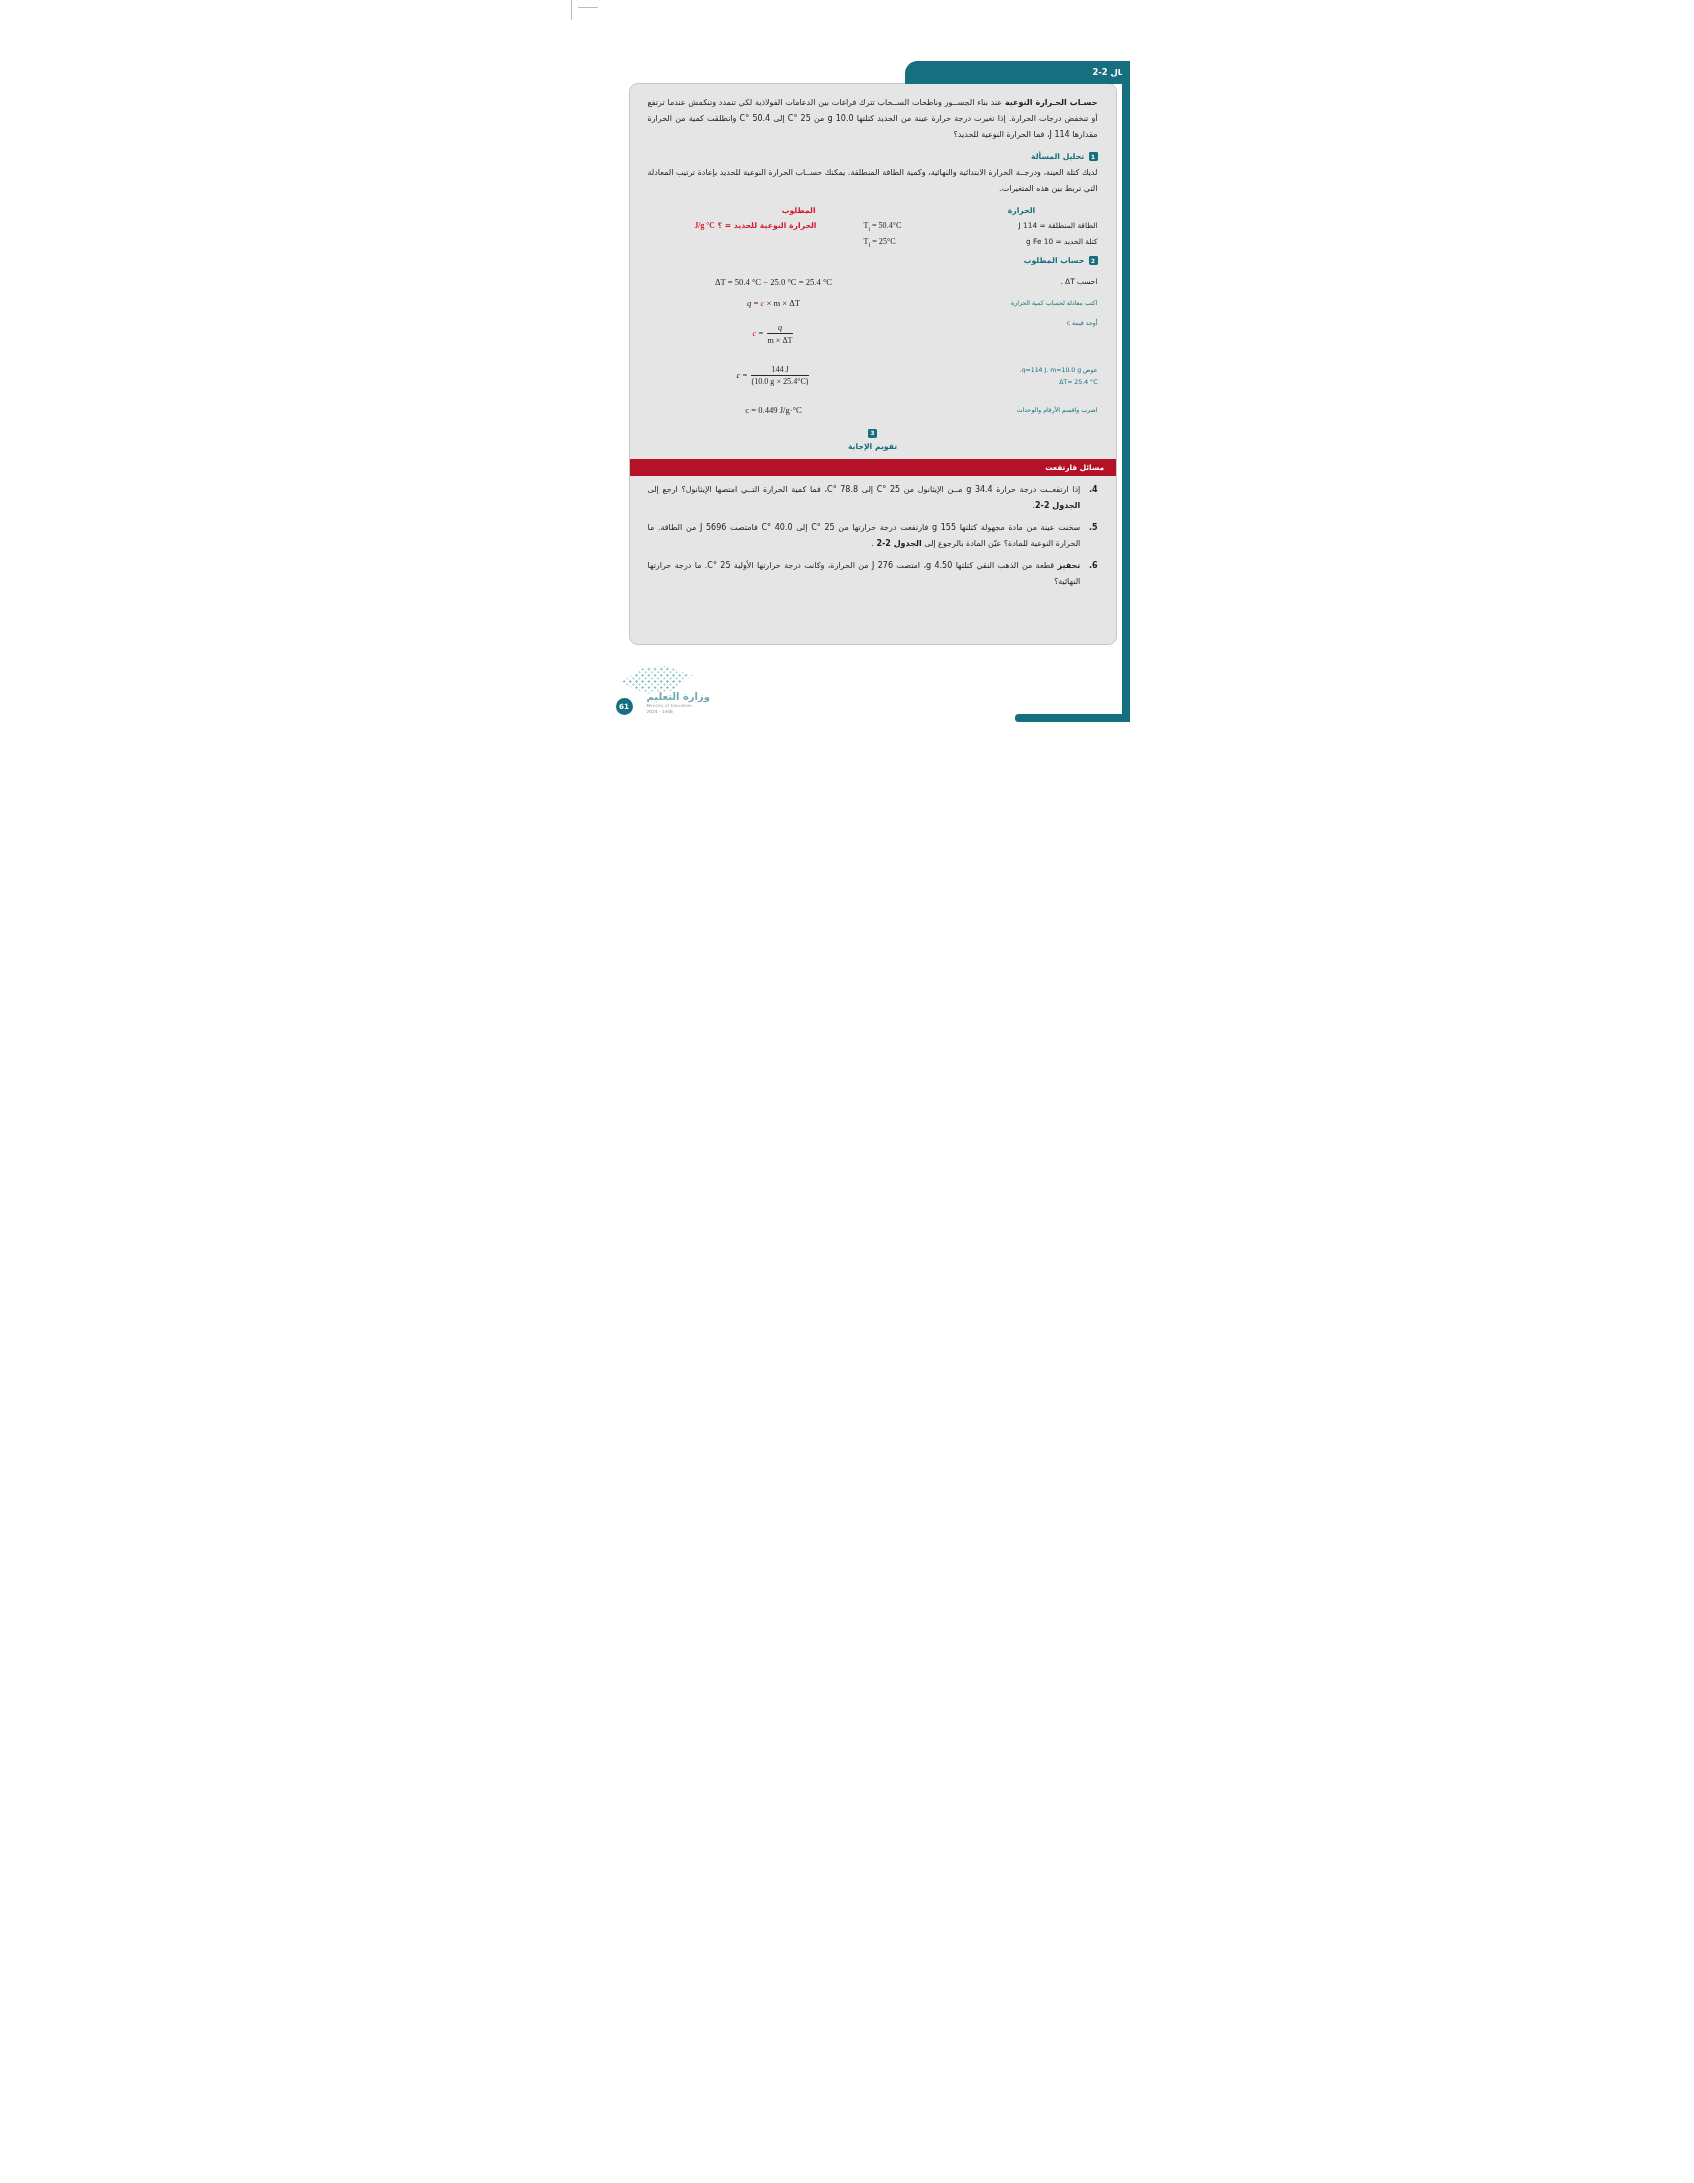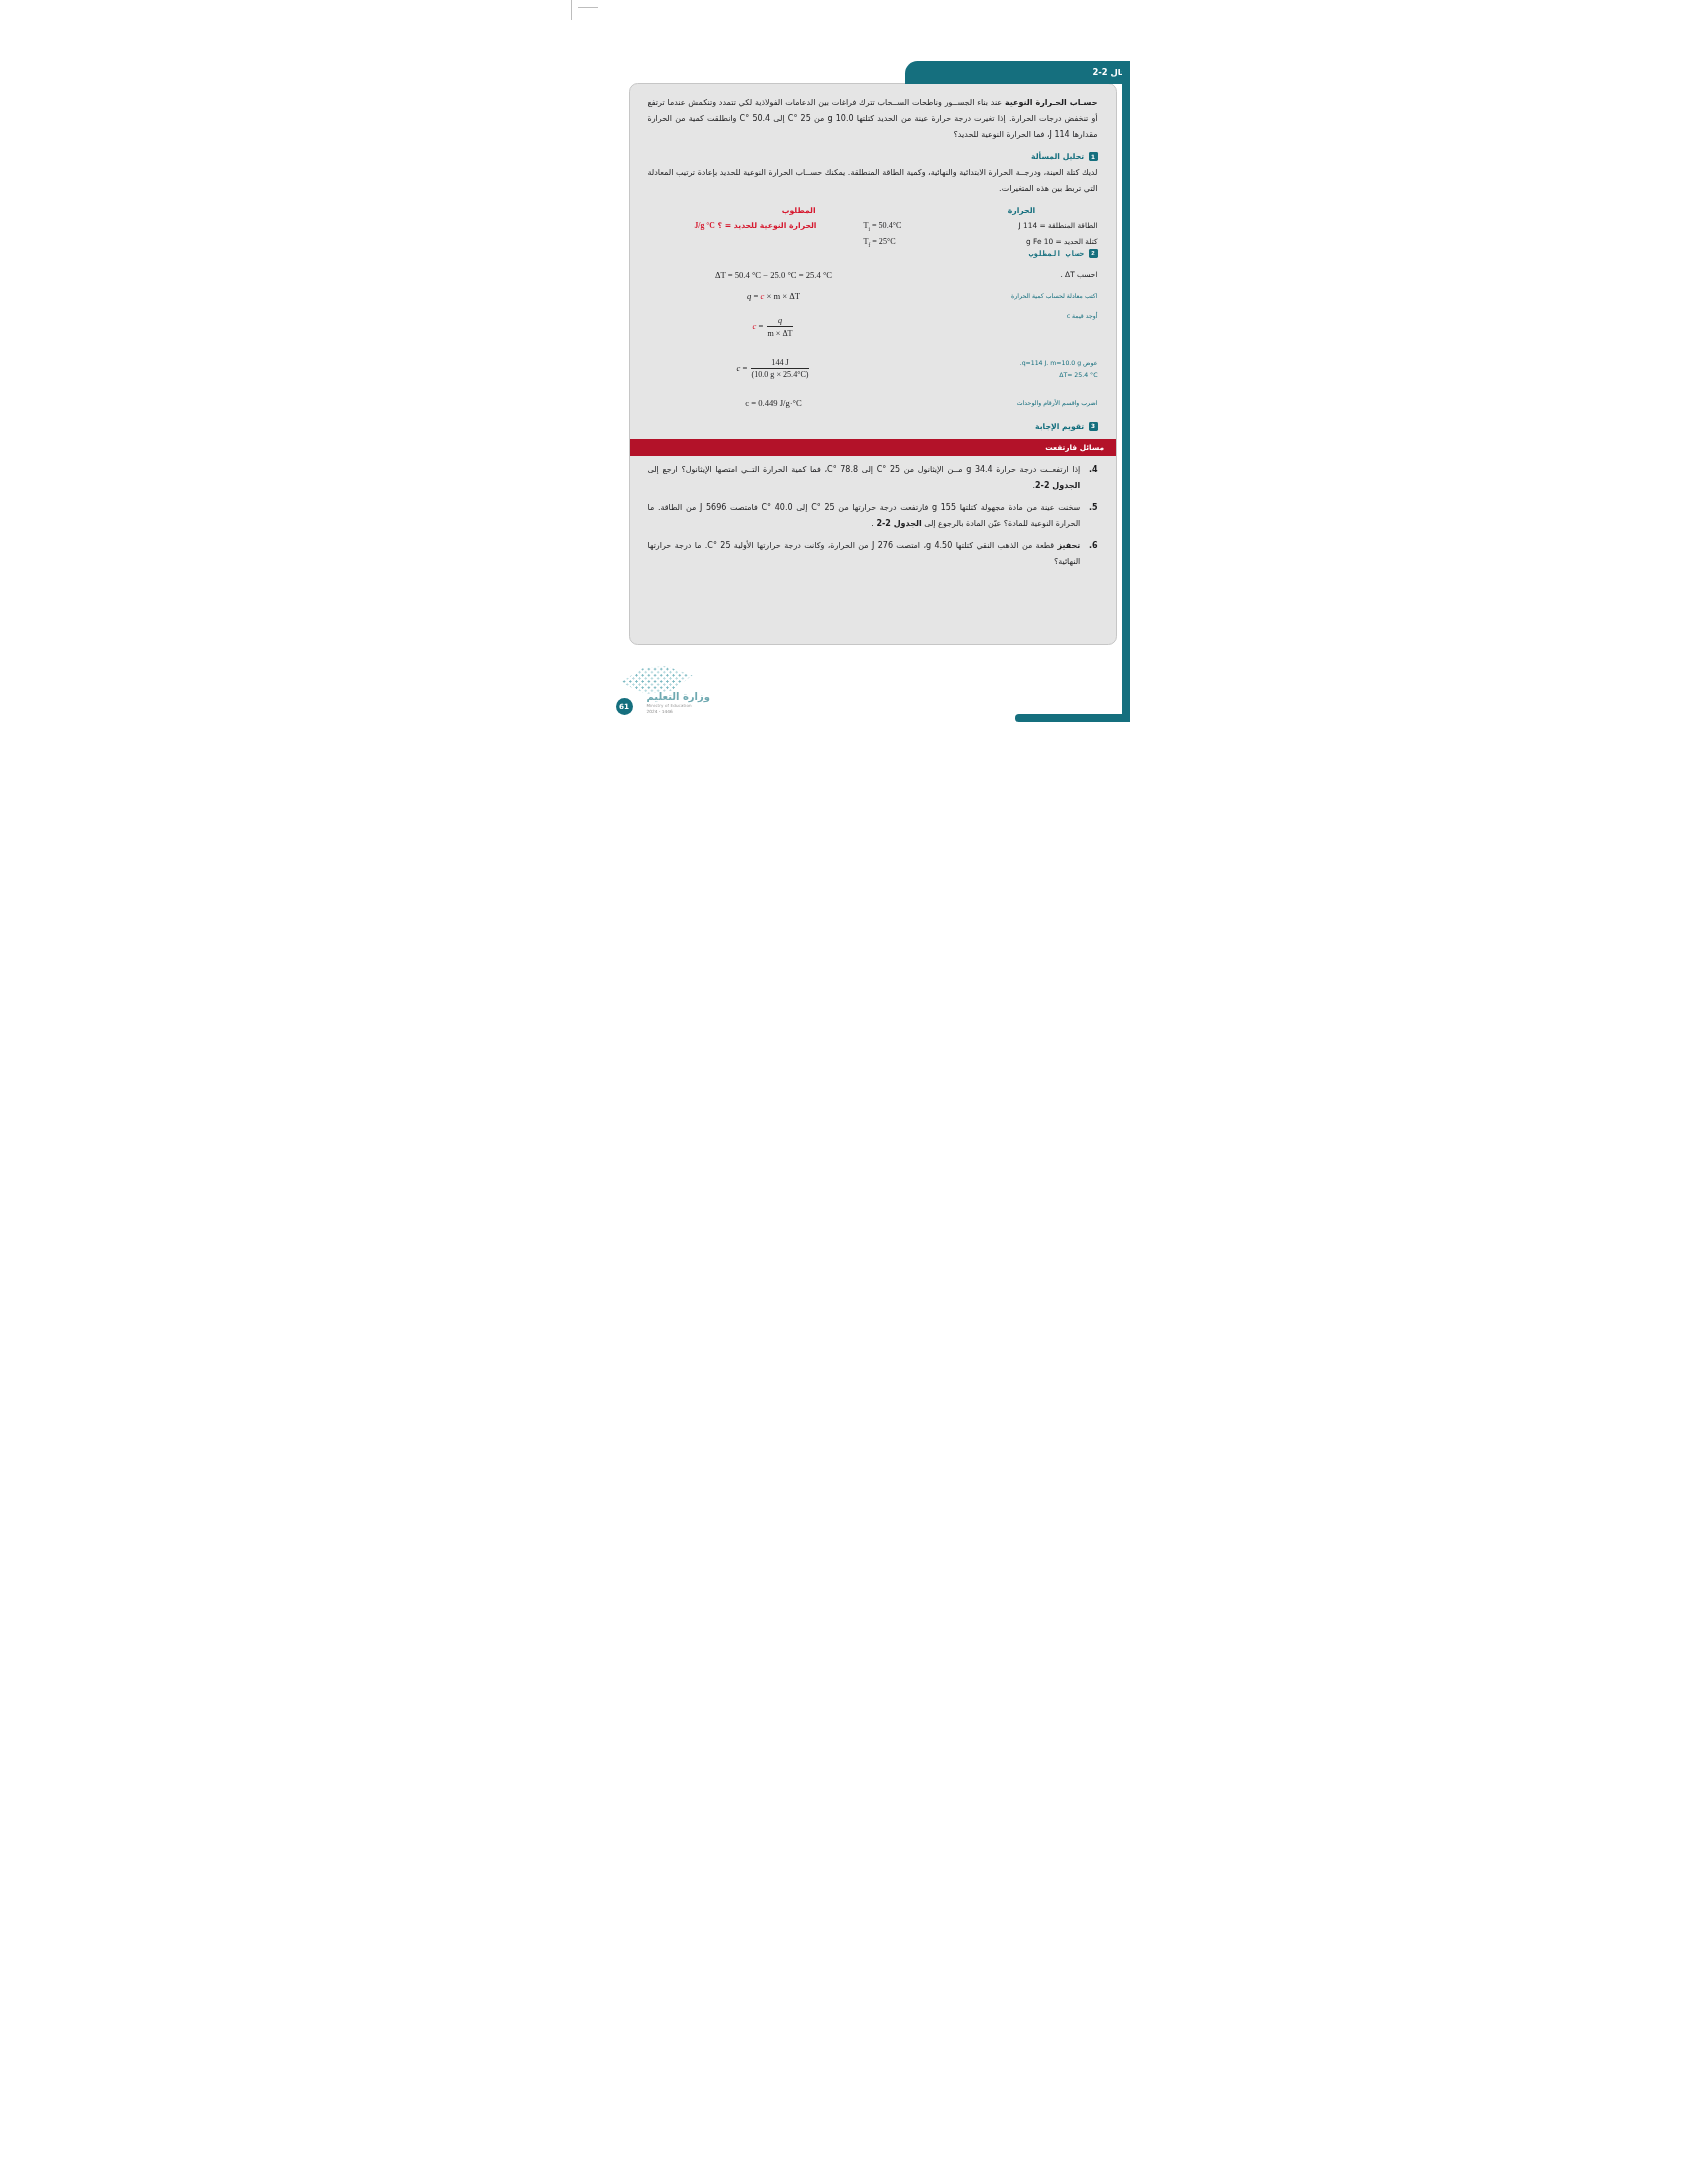--- a/index.html
+++ b/index.html
@@ -31,22 +31,22 @@
   .box{position:absolute;top:83px;left:64px;width:488px;height:562px;box-sizing:border-box;
        background:#e5e5e5;border:0.8px solid #c6c6c6;border-radius:8.6px;direction:rtl;overflow:hidden;z-index:1;}
   .pad{padding-left:18px;padding-right:18px;}
 
   .para{margin:0;font-size:8px;line-height:2.0;text-align:justify;color:var(--ink);}
   .intro{margin-top:10.5px;}
   .intro-lead{font-weight:bold;}
 
   .sec-head{display:flex;align-items:center;gap:4.3px;font-weight:bold;font-size:7.7px;color:var(--teal);}
   .sec-head.analyze{margin-top:9.6px;}
-  .sec-head.solve{margin-top:2px;font-family:Liberation Mono, monospace;}
-  .sec-head.eval{margin-top:10.5px;}
+  .sec-head.solve{margin-top:9px;}
+  .sec-head.eval{margin-top:10.5px;flex-direction:column;}
   .sec-num{flex:0 0 auto;width:9px;height:9px;background:var(--teal);color:#fff;font-size:5.7px;font-weight:bold;
            display:flex;align-items:center;justify-content:center;border-radius:1.4px;}
   .analyze-body{margin-top:3.8px;}
   .eval-body{margin-top:3.8px;}
 
   
   .gr-row{display:flex;margin-top:9.6px;}
   .given{flex:0 0 52%;}
   .required{flex:1;}
   .col-title{text-align:center;font-weight:bold;font-size:7.7px;margin-bottom:5.7px;}

